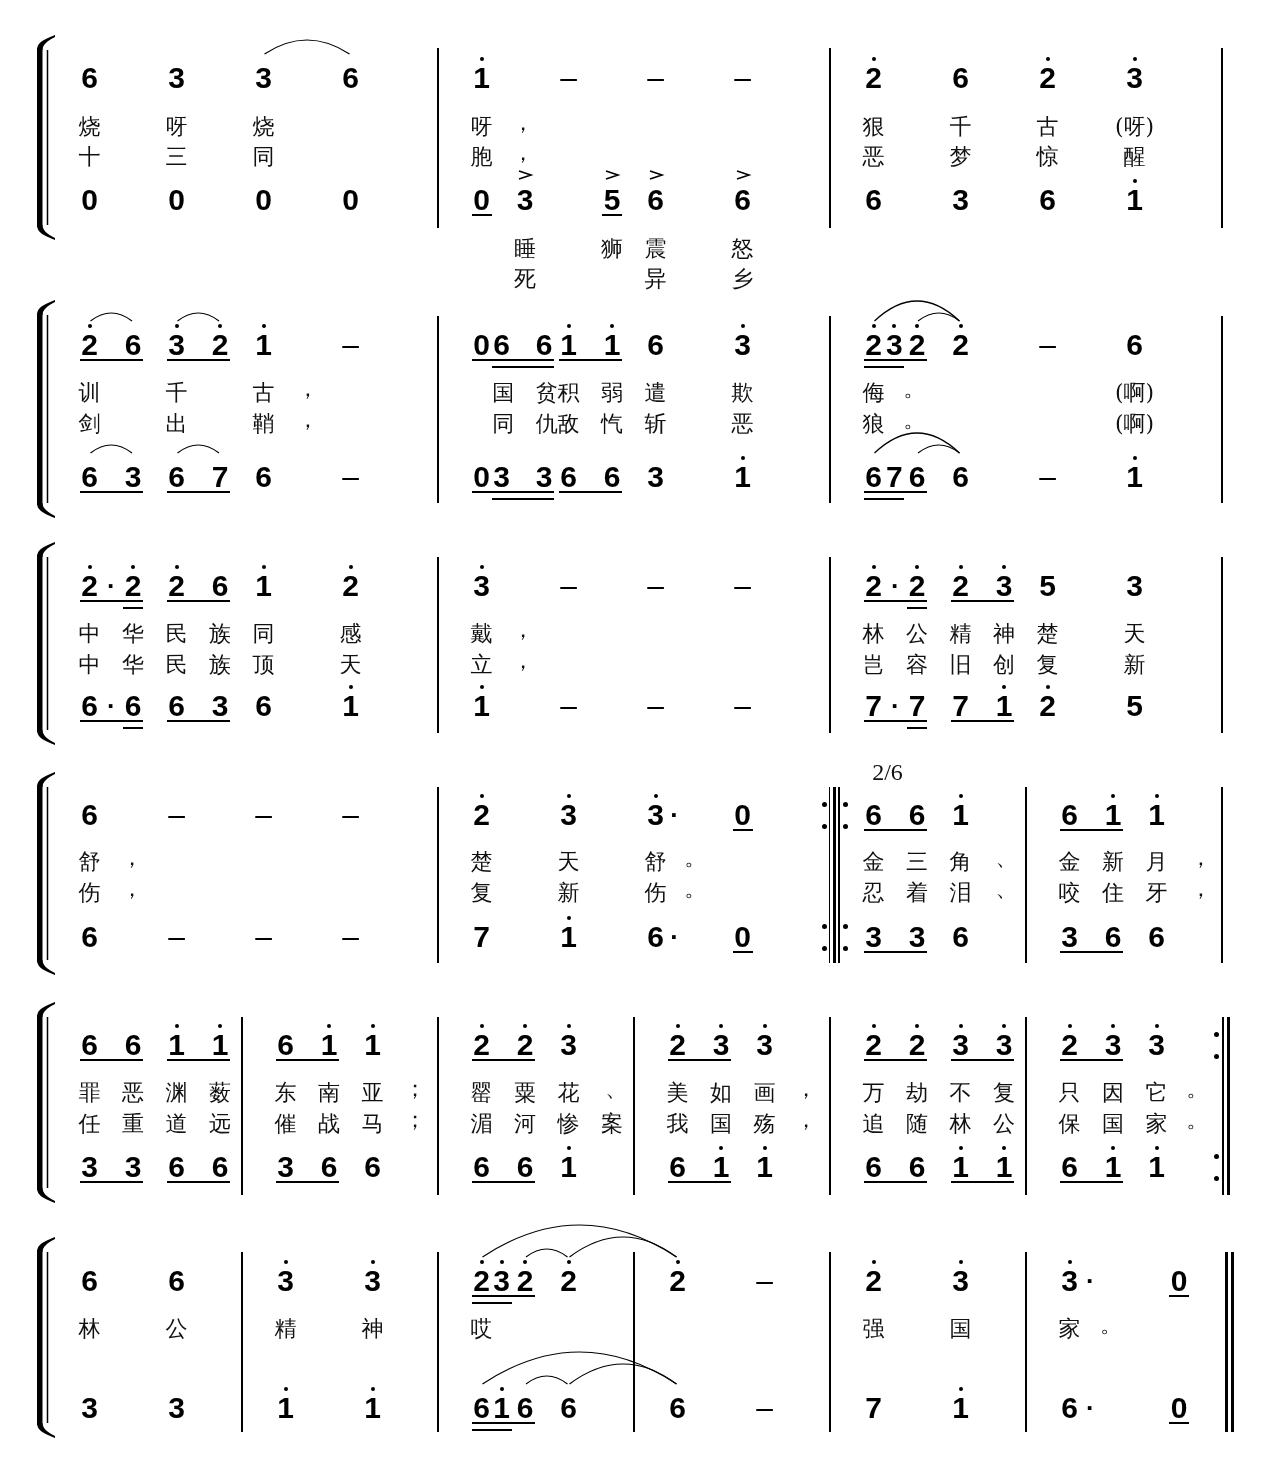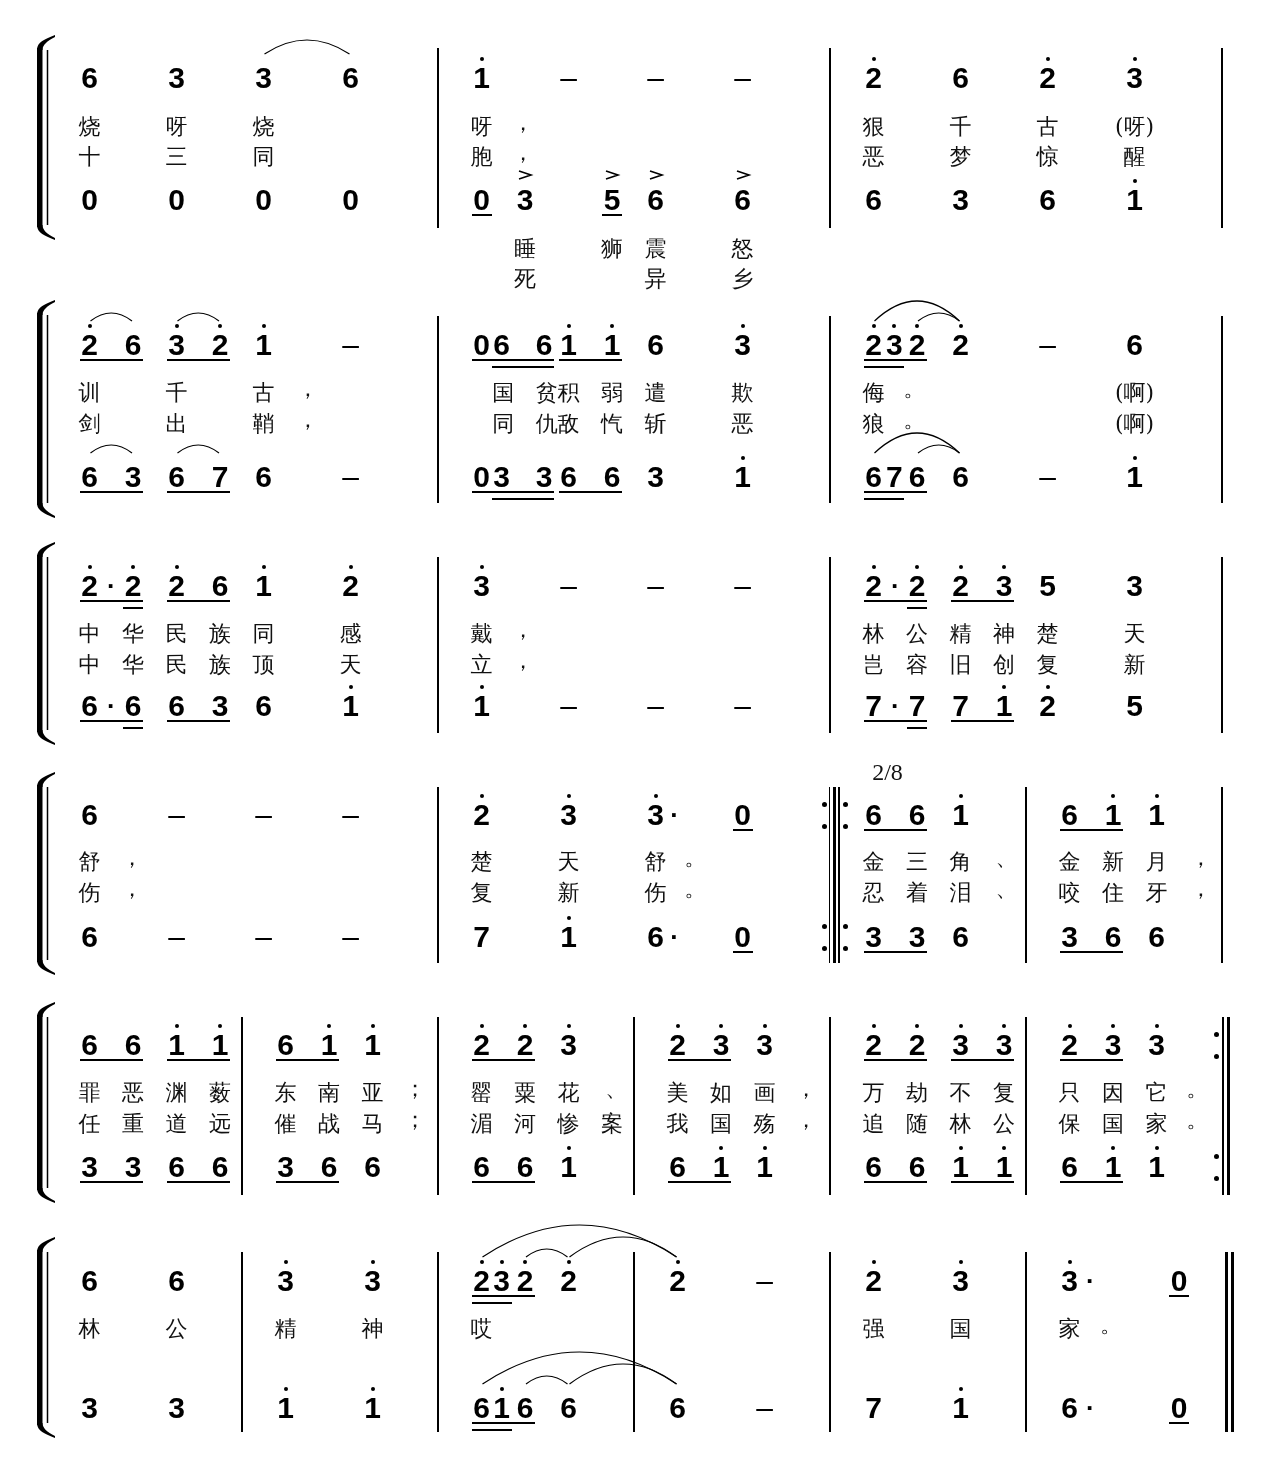--- a/index.html
+++ b/index.html
@@ -438,21 +438,21 @@
     <span class="n" style="left: 960.5px; top: 937px;">6</span>
     <div class="beam" style="left: 863.5px; top: 951px; width: 63.5px;"></div>
     <span class="ly" style="left: 873.5px; top: 862px;">金</span>
     <span class="ly" style="left: 917px; top: 862px;">三</span>
     <span class="ly" style="left: 960.5px; top: 862px;">角</span>
     <span class="ly punct" style="left: 1001.39px; top: 862px;">、</span>
     <span class="ly" style="left: 873.5px; top: 893px;">忍</span>
     <span class="ly" style="left: 917px; top: 893px;">着</span>
     <span class="ly" style="left: 960.5px; top: 893px;">泪</span>
     <span class="ly punct" style="left: 1001.39px; top: 893px;">、</span>
-    <span class="timesig" style="left: 887.5px; top: 772px;">2/8</span>
+    <span class="timesig" style="left: 887.5px; top: 772px;">2/6</span>
     <div class="bar" style="left: 1025px; top: 787px; width: 2px; height: 176px;"></div>
     <span class="n" style="left: 1069.5px; top: 815px;">6</span>
     <span class="n" style="left: 1113px; top: 815px;">1</span>
     <span class="oct" style="left: 1113px; top: 796px;"></span>
     <span class="n" style="left: 1156.5px; top: 815px;">1</span>
     <span class="oct" style="left: 1156.5px; top: 796px;"></span>
     <div class="beam" style="left: 1059.5px; top: 829px; width: 63.5px;"></div>
     <span class="n" style="left: 1069.5px; top: 937px;">3</span>
     <span class="n" style="left: 1113px; top: 937px;">6</span>
     <span class="n" style="left: 1156.5px; top: 937px;">6</span>

